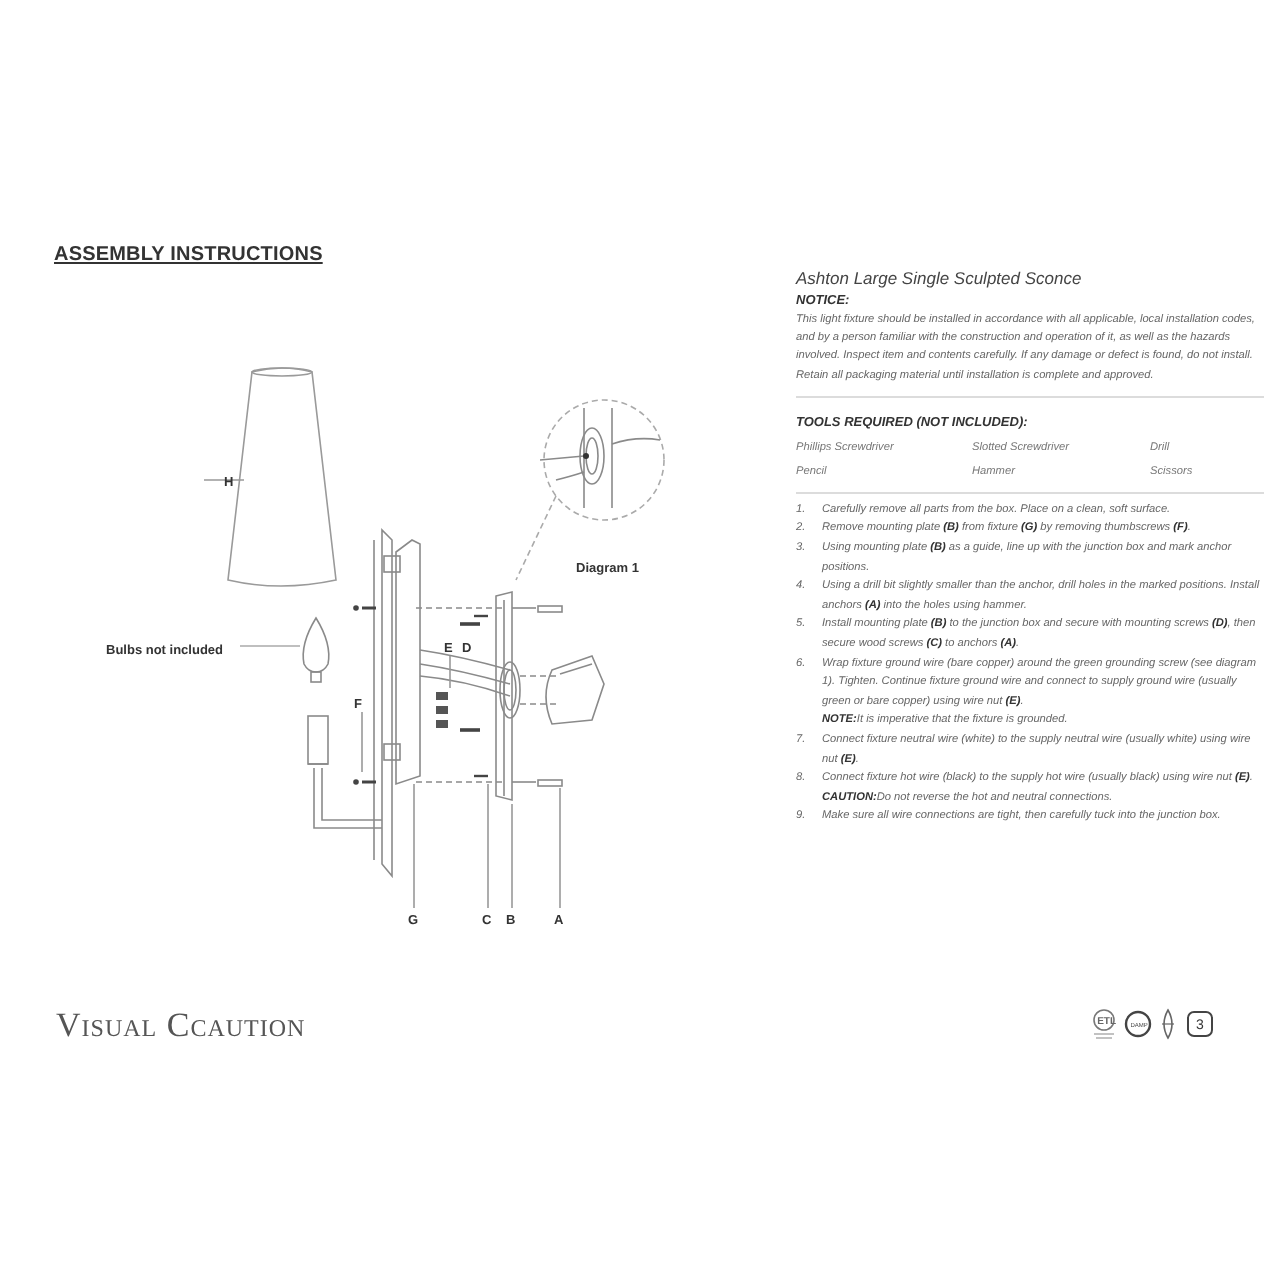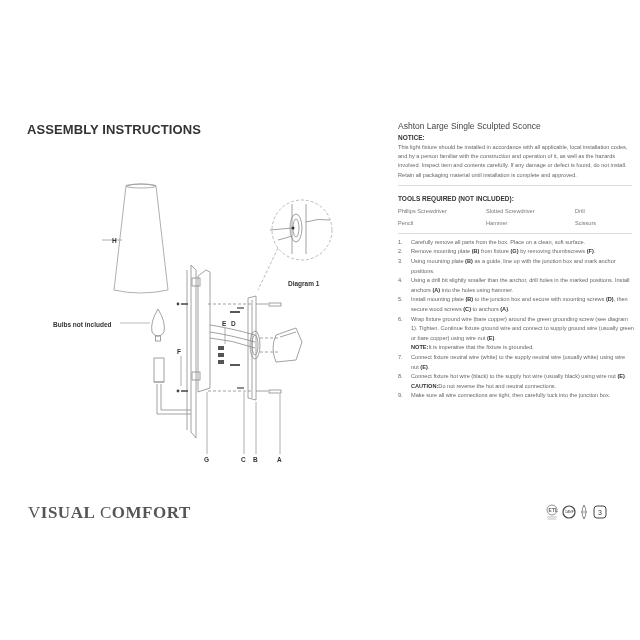--- a/index.html
+++ b/index.html
@@ -1,23 +1,23 @@
 <!DOCTYPE html>
 <html><head>
 <meta charset="utf-8">
 <style>
   * { margin: 0; padding: 0; box-sizing: border-box; }
   html, body { width: 640px; height: 640px; background: #ffffff; overflow: hidden; }
   body { position: relative; font-family: "Liberation Sans", sans-serif; color: #4a4a4a; }
   .abs { position: absolute; }
-  .heading { left: 27px; top: 122px; font-size: 13px; font-weight: bold; color: #333; letter-spacing: 0.1px; }
+  .heading { left: 27px; top: 122px; font-size: 10px; font-weight: bold; color: #333; letter-spacing: 0.1px; text-decoration: underline; }
   .diagram { left: 40px; top: 170px; width: 320px; height: 300px; }
   .brand { left: 28px; top: 503px; font-family: "Liberation Serif", serif; color: #555; font-size: 17px; letter-spacing: 0.5px; }
-  .brand .sc { font-size: 17px; font-weight: bold; }
-  .right { left: 398px; top: 121px; width: 236px; }
+  .brand .sc { font-size: 12px; }
+  .right { left: 398px; top: 134px; width: 236px; font-style: italic; }
   .title { font-size: 8.5px; color: #444; line-height: 11px; }
   .item { font-size: 8.5px; color: #aaa; line-height: 12px; margin-top: 1px; }
   .notice-h { font-size: 6.5px; font-weight: bold; color: #333; margin-top: 1px; line-height: 9px; }
   .notice-t { font-size: 5.6px; color: #666; line-height: 9.2px; margin-top: 1px; }
   .rule { height: 1px; background: #dcdcdc; margin: 5px 0 8px 0; width: 234px; }
   .tools-h { font-size: 6.5px; font-weight: bold; color: #333; line-height: 9px; }
   .tools { display: grid; grid-template-columns: 88px 89px 60px; font-size: 5.6px; color: #777; line-height: 12px; margin-top: 2px; }
   .tools span:nth-child(3n) { text-align: left; }
   .steps { list-style: none; margin-top: 0; font-size: 5.6px; color: #666; line-height: 9.6px; }
   .steps li { display: flex; }
@@ -142,21 +142,21 @@
 
     <text x="164" y="292" font-size="6.5" font-weight="bold" fill="#333" stroke="none">G</text>
     <text x="201" y="292" font-size="6.5" font-weight="bold" fill="#333" stroke="none">C</text>
     <text x="213" y="292" font-size="6.5" font-weight="bold" fill="#333" stroke="none">B</text>
     <text x="237" y="292" font-size="6.5" font-weight="bold" fill="#333" stroke="none">A</text>
   </svg>
 </div>
 
 <div class="abs brand">
   <span>V</span><span class="sc">ISUAL</span>
-  <span>C</span><span class="sc">OMFORT</span>
+  <span>C</span><span class="sc">CAUTION</span>
 </div>
 
 <div class="abs right">
   <div class="title">Ashton Large Single Sculpted Sconce</div>
   <div class="notice-h">NOTICE:</div>
   <div class="notice-t">This light fixture should be installed in accordance with all applicable, local installation codes, and by a person familiar with the construction and operation of it, as well as the hazards involved. Inspect item and contents carefully. If any damage or defect is found, do not install. Retain all packaging material until installation is complete and approved.</div>
   <div class="rule"></div>
   <div class="tools-h">TOOLS REQUIRED (NOT INCLUDED):</div>
   <div class="tools">
     <span>Phillips Screwdriver</span>

